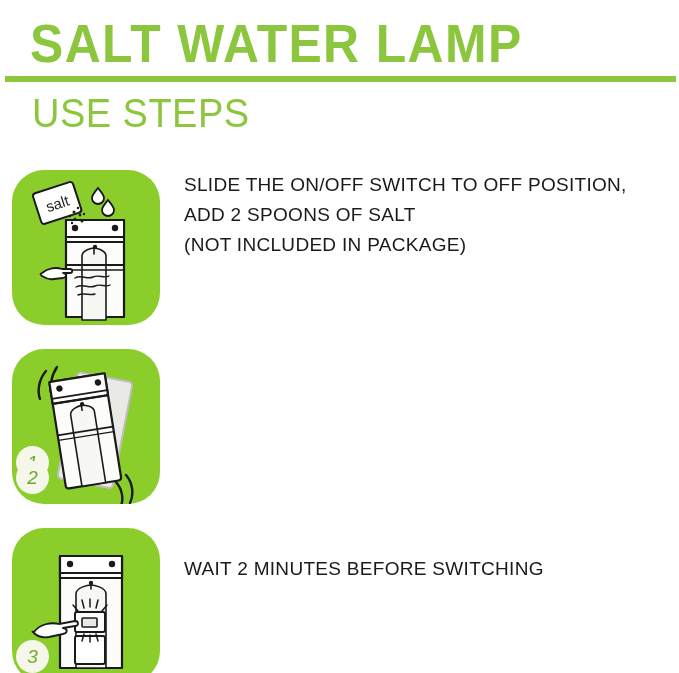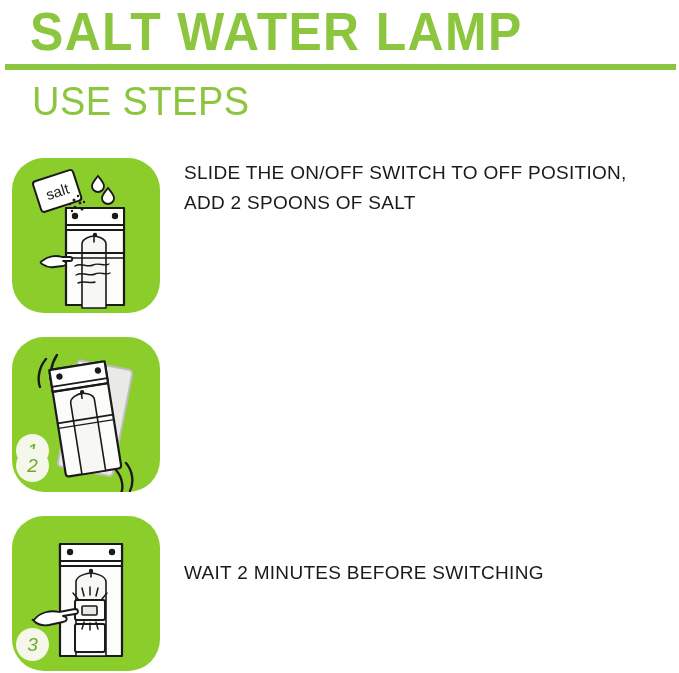--- a/index.html
+++ b/index.html
@@ -3,21 +3,21 @@
 <meta charset="utf-8">
 <style>
   html,body{margin:0;padding:0;}
   body{
     width:679px;height:673px;
     background:#ffffff;
     font-family:"Liberation Sans","DejaVu Sans",sans-serif;
     overflow:hidden;
     position:relative;
   }
-  .page{position:absolute;inset:0;}
+  .page{position:absolute;inset:0;margin-top:12px;}
 
   
   .title{
     position:absolute;left:30px;top:2px;
     font-size:53px;line-height:60px;
     font-weight:bold;
     letter-spacing:1.5px;
     color:#8CC63E;
     transform:scaleX(.94);
     transform-origin:left center;
@@ -82,21 +82,21 @@
   .s2{top:337px;}
   .s2 .tile{top:0;}
   .s2 .badge{top:112px;}
   .s2 .art{top:0;}
   .s2 .desc{top:61px;}
 
   .s3{top:516px;}
   .s3 .tile{top:0;}
   .s3 .badge{top:112px;}
   .s3 .art{top:0;}
-  .s3 .desc{top:42px;}
+  .s3 .desc{top:26px;}
 
   .s1{height:155px;}
   .s2{height:155px;}
   .s3{height:155px;}
 
   .step .badge{position:absolute;}
   .s1 .badge{top:276px;}
 </style>
 </head>
 <body>
@@ -159,20 +159,21 @@
           <path d="M30 103 c6 -5 14 -6 20 -4 l8 0 c3 0 3 4 0 4 l-7 0 c4 1 4 4 0 5 l-9 1 c-5 1 -9 -1 -12 -3 c-2 -2 -2 -2 0 -3 z"></path>
         </g>
       </svg>
     </div>
 
     <div class="badge">1</div>
 
     <div class="desc">
       <div>SLIDE THE ON/OFF SWITCH TO OFF POSITION,</div>
       <div>ADD 2 SPOONS OF SALT</div>
+      <div>(NOT INCLUDED IN PACKAGE)</div>
     </div>
   </div>
 
   <div class="step s2">
     <div class="tile"></div>
 
     <div class="art">
       <svg viewBox="0 0 148 155" xmlns="http://www.w3.org/2000/svg">
 
         <g fill="none" stroke="#1a1a1a" stroke-width="2.4" stroke-linecap="round">

